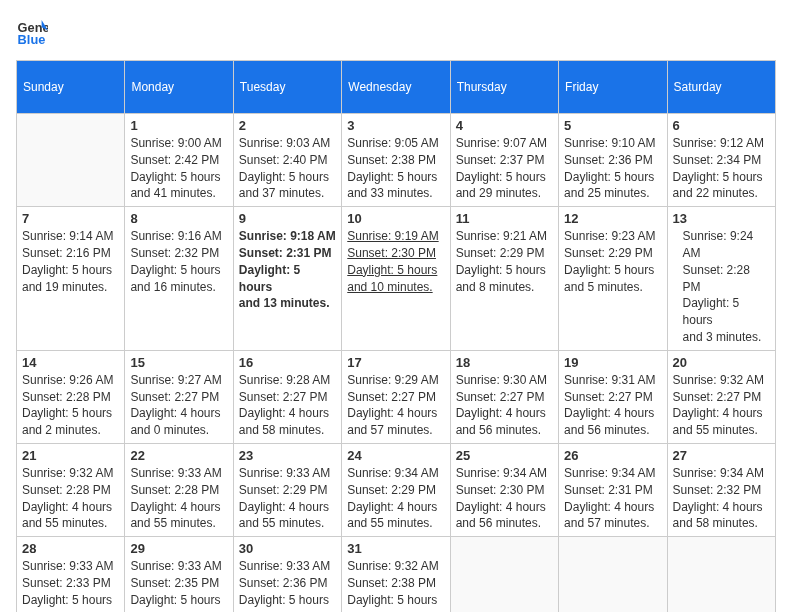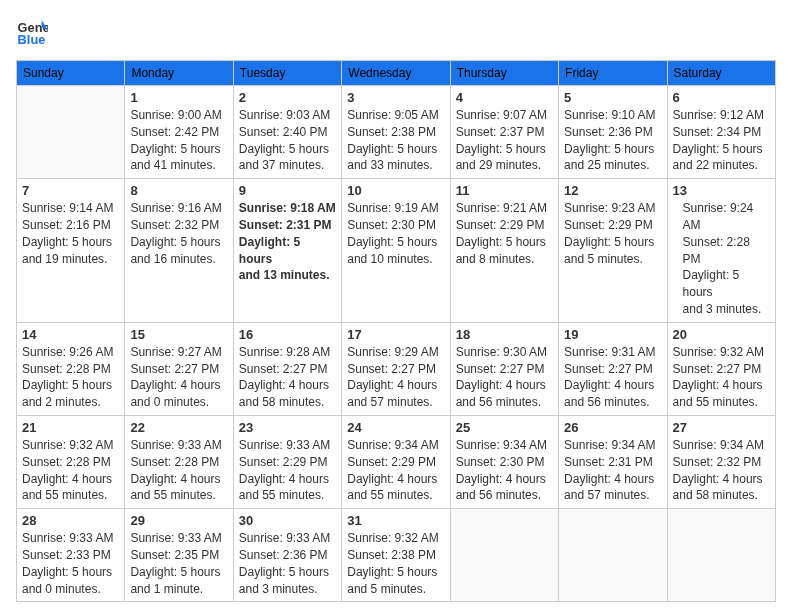--- a/index.html
+++ b/index.html
@@ -43,23 +43,23 @@
       font-size: 14px;
       color: #555;
     }
     .calendar {
       width: 100%;
       border-collapse: collapse;
       font-size: 11px;
     }
     .calendar th {
       background-color: #1a73e8;
-      color: #000000;
+      color: #ffffff;
       text-align: left;
-      padding: 5px 6px;
+      padding: 19px 6px;
       font-size: 12px;
       font-weight: normal;
       border: 1px solid #ccc;
     }
     .calendar td {
       border: 1px solid #ccc;
       vertical-align: top;
       padding: 4px 5px;
       width: 107px;
       min-height: 80px;
@@ -180,21 +180,21 @@
           </td>
           <td>
             <span class="day-num">9</span>
             <div class="day-info" style="white-space: pre-line; font-weight: bold;">Sunrise: 9:18 AM
 Sunset: 2:31 PM
 Daylight: 5 hours
 and 13 minutes.</div>
           </td>
           <td>
             <span class="day-num">10</span>
-            <div class="day-info" style="white-space: pre-line;">Sunrise: 9:19 AM
+            <div class="day-info" style="white-space: pre-line; text-decoration: underline;">Sunrise: 9:19 AM
 Sunset: 2:30 PM
 Daylight: 5 hours
 and 10 minutes.</div>
           </td>
           <td>
             <span class="day-num">11</span>
             <div class="day-info" style="white-space: pre-line;">Sunrise: 9:21 AM
 Sunset: 2:29 PM
 Daylight: 5 hours
 and 8 minutes.</div>

